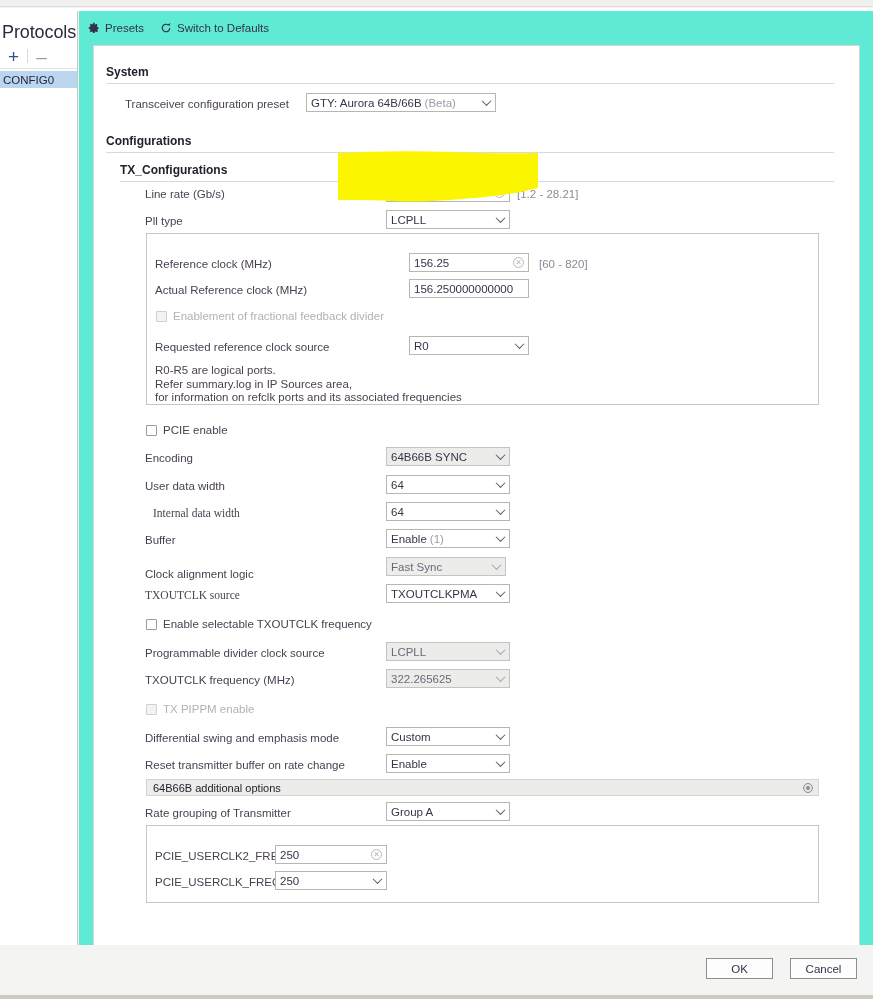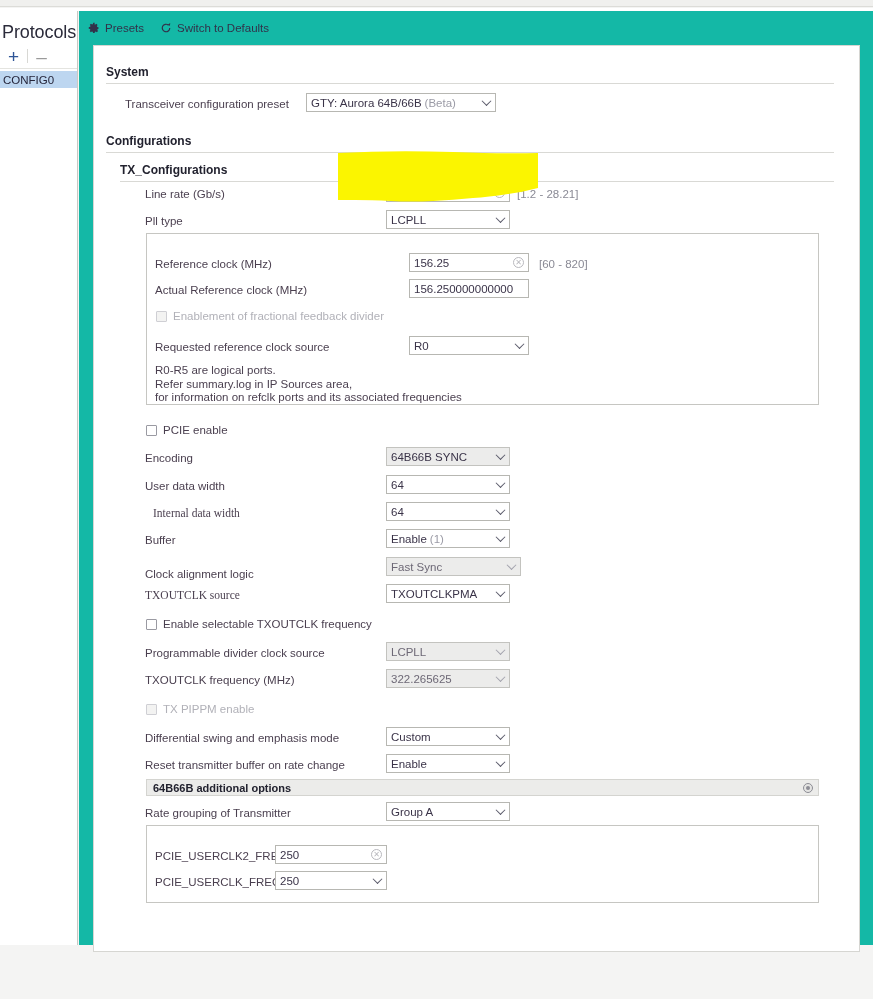--- a/index.html
+++ b/index.html
@@ -49,21 +49,21 @@
   .tb-sep { width:1px; height:14px; background:#d8d8d4; }
   .sidebar-item {
     position: absolute; left: 0; top: 60px; width: 77px; height: 17px;
     background: #bdd6f0; display: flex; align-items: center;
     padding-left: 3px; font-size: 11.5px; color: #25253a; cursor: pointer;
   }
 
   
   .main {
     position: absolute; left: 79px; top: 11px; width: 794px; height: 934px;
-    background: #14b8a6;
+    background: #5eead4;
   }
   .toolbar {
     position: absolute; left: 9px; top: 7px; height: 20px;
     display: flex; align-items: center; gap: 16px;
   }
   .tool-link {
     display: flex; align-items: center; gap: 5px;
     font-size: 11.5px; color: #32324a; cursor: pointer;
   }
   .tool-link svg { display: block; }
@@ -141,21 +141,21 @@
   .note {
     position: absolute; font-size: 11.5px; color: #4a3f4f; line-height: 13.5px;
     white-space: pre-line;
   }
 
   
   .barhead {
     position: absolute; height: 17px; background: #ececea;
     border: 1px solid #d4d4d0;
     display: flex; align-items: center; padding-left: 6px;
-    font-weight: bold; font-size: 11px; color: #22222f;
+    font-weight: normal; font-size: 11px; color: #22222f;
   }
 
   
   .footer { position: absolute; left: 0; top: 945px; width: 873px; height: 54px; background: #f4f4f3; }
   .btn {
     position: absolute; height: 21px; width: 67px;
     background: #fdfdfd; border: 1px solid #8e8e92;
     font-size: 11.5px; color: #32324a;
     display: flex; align-items: center; justify-content: center;
     cursor: pointer;
@@ -290,21 +290,21 @@
       </div>
 
       <div class="row-label" style="left:51px; top:488px;">Buffer</div>
       <div class="sel" style="left:292px; top:483px; width:124px;">
         <span>Enable</span>
         <span class="muted">(1)</span>
         <span class="caret"></span>
       </div>
 
       <div class="row-label" style="left:51px; top:522px;">Clock alignment logic</div>
-      <div class="sel disabled" style="left:292px; top:511px; width:135px;">
+      <div class="sel disabled" style="left:292px; top:511px; width:120px;">
         <span>Fast Sync</span>
         <span class="caret"></span>
       </div>
 
       <div class="row-label" style="left:51px; top:543px;font-family:Liberation Serif, serif;">TXOUTCLK source</div>
       <div class="sel" style="left:292px; top:538px; width:124px;">
         <span>TXOUTCLKPMA</span>
         <span class="caret"></span>
       </div>
 
@@ -371,14 +371,23 @@
     </div>
   </div>
 
   <div>
     <svg style="position:absolute; left:333px; top:150px; width:210px; height:58px; pointer-events:none;" viewBox="0 0 210 58">
       <path d="M5,4 L205,4 L205,38 Q190,42 175,44 Q155,47 140,48 Q120,50 100,51 Q78,52 58,51 Q38,50 22,50 L5,50 Z" fill="#fbf500"></path>
       <path d="M5,3 Q60,0 120,2 Q170,4 205,3 L205,12 L5,12 Z" fill="#fbf500"></path>
     </svg>
   </div>
 
+  <div class="footer">
+    <div class="btn" style="left:706px; top:13px;">
+      <span>OK</span>
+    </div>
+    <div class="btn" style="left:790px; top:13px;">
+      <span>Cancel</span>
+    </div>
+    <div class="bottomline"></div>
+  </div>
 
 </div>
 
 </body></html>

